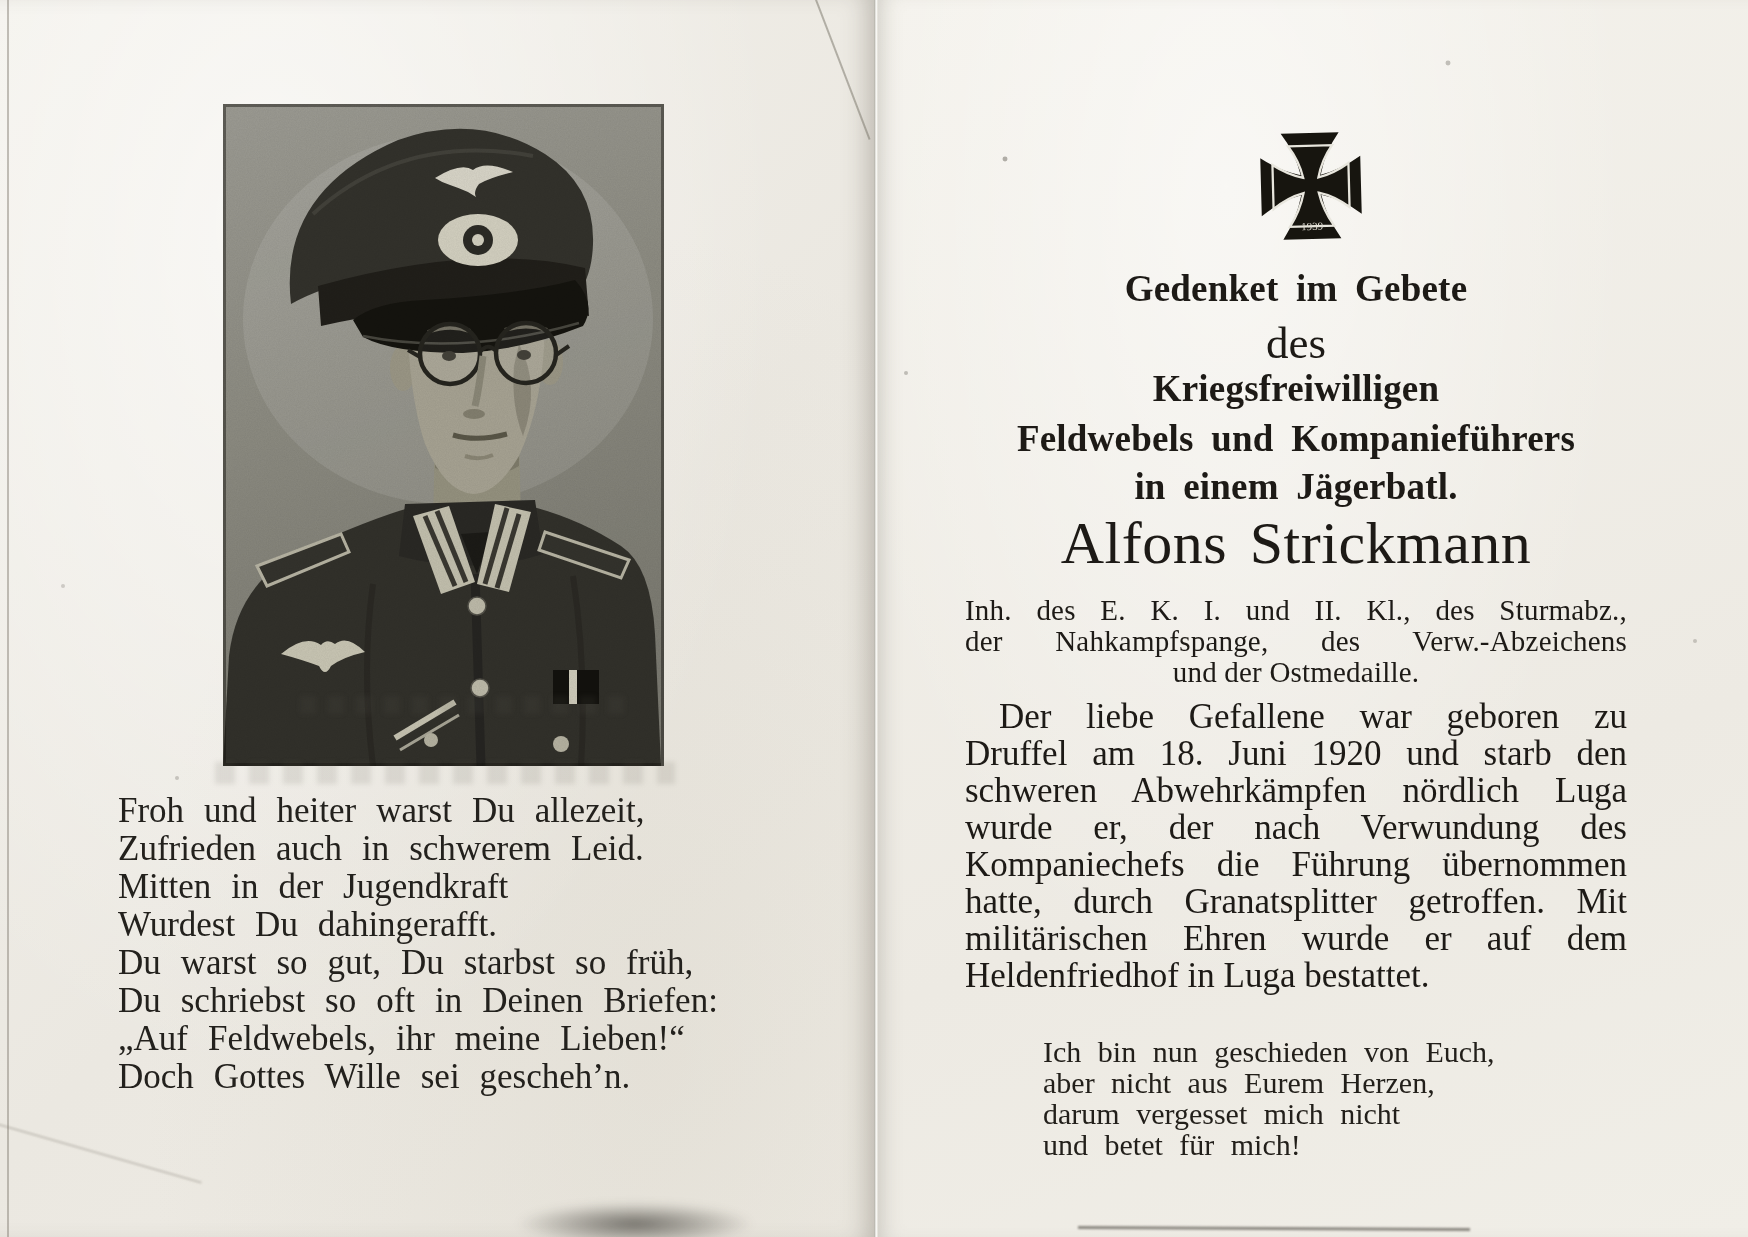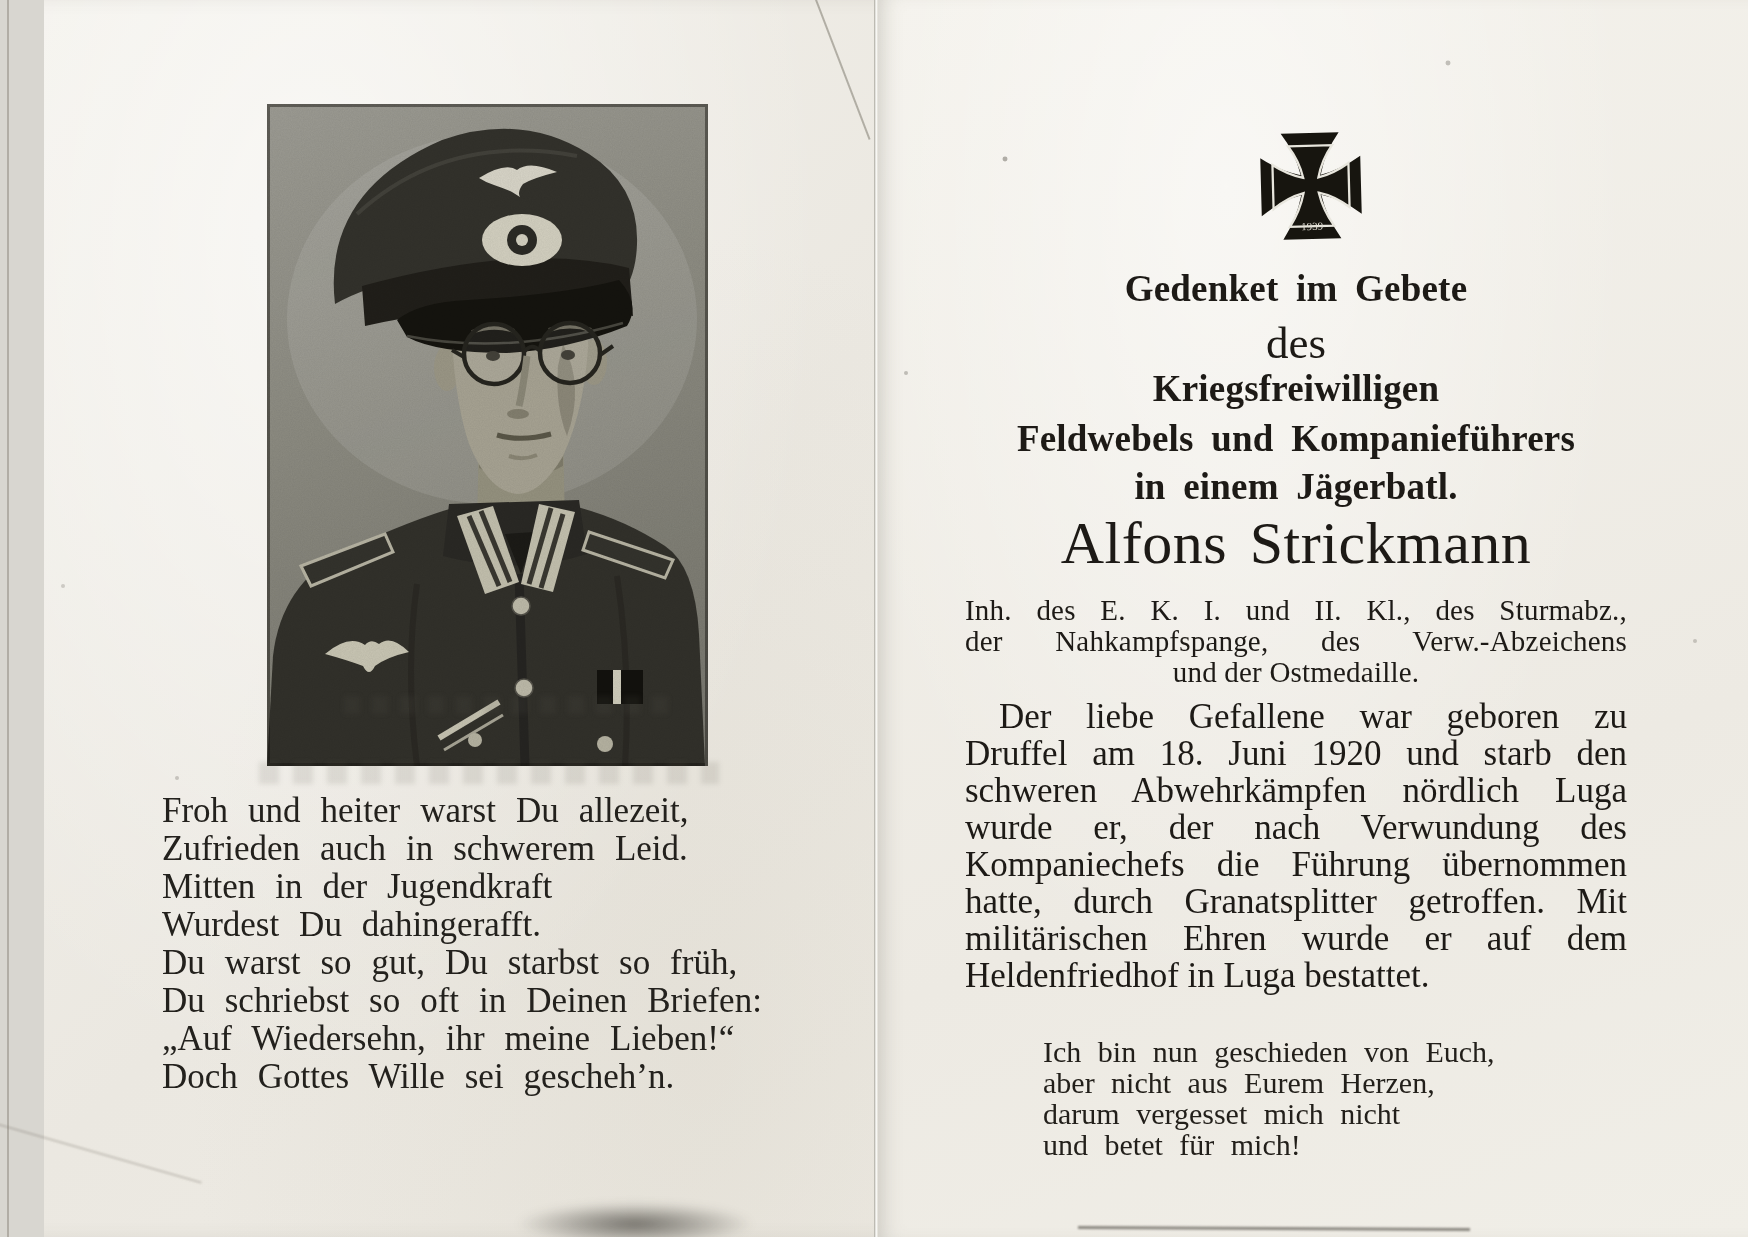--- a/index.html
+++ b/index.html
@@ -12,21 +12,20 @@
   .abs{position:absolute;}
 
   
   .page-left{
     left:0;top:0;width:874px;height:1237px;
     background:
       radial-gradient(ellipse at 30% 18%, rgba(255,255,255,.55), transparent 60%),
       radial-gradient(ellipse at 75% 85%, rgba(210,205,192,.35), transparent 55%),
       linear-gradient(135deg,#f3f1eb 0%,#ebe8e1 55%,#efece5 100%);
     box-shadow: inset -20px 0 26px -14px rgba(95,90,78,.35);
-    margin-left: 44px;
   }
   .page-right{
     left:878px;top:0;width:870px;height:1237px;
     background:
       radial-gradient(ellipse at 40% 15%, rgba(255,255,255,.5), transparent 55%),
       linear-gradient(160deg,#f4f2ec 0%,#edeae3 65%,#f0eee7 100%);
     box-shadow: inset 16px 0 22px -14px rgba(95,90,78,.28);
   }
   .fold-gap{
     left:874px;top:0;width:4px;height:1237px;
@@ -181,21 +180,21 @@
   <div class="abs ghost1"></div>
   <div class="abs ghost2"></div>
 
   <div class="abs poem">
     <div class="pline">Froh und heiter warst Du allezeit,</div>
     <div class="pline">Zufrieden auch in schwerem Leid.</div>
     <div class="pline">Mitten in der Jugendkraft</div>
     <div class="pline">Wurdest Du dahingerafft.</div>
     <div class="pline">Du warst so gut, Du starbst so früh,</div>
     <div class="pline">Du schriebst so oft in Deinen Briefen:</div>
-    <div class="pline">„Auf Wiedersehn, ihr meine Lieben!“</div>
+    <div class="pline">„Auf Feldwebels, ihr meine Lieben!“</div>
     <div class="pline">Doch Gottes Wille sei gescheh’n.</div>
   </div>
 </div>
 
 <div class="abs fold-gap"></div>
 <div class="abs scan-edge-left"></div>
 <div class="abs crease-tr"></div>
 <div class="abs crease-bl"></div>
 
 <div class="abs page-right">

